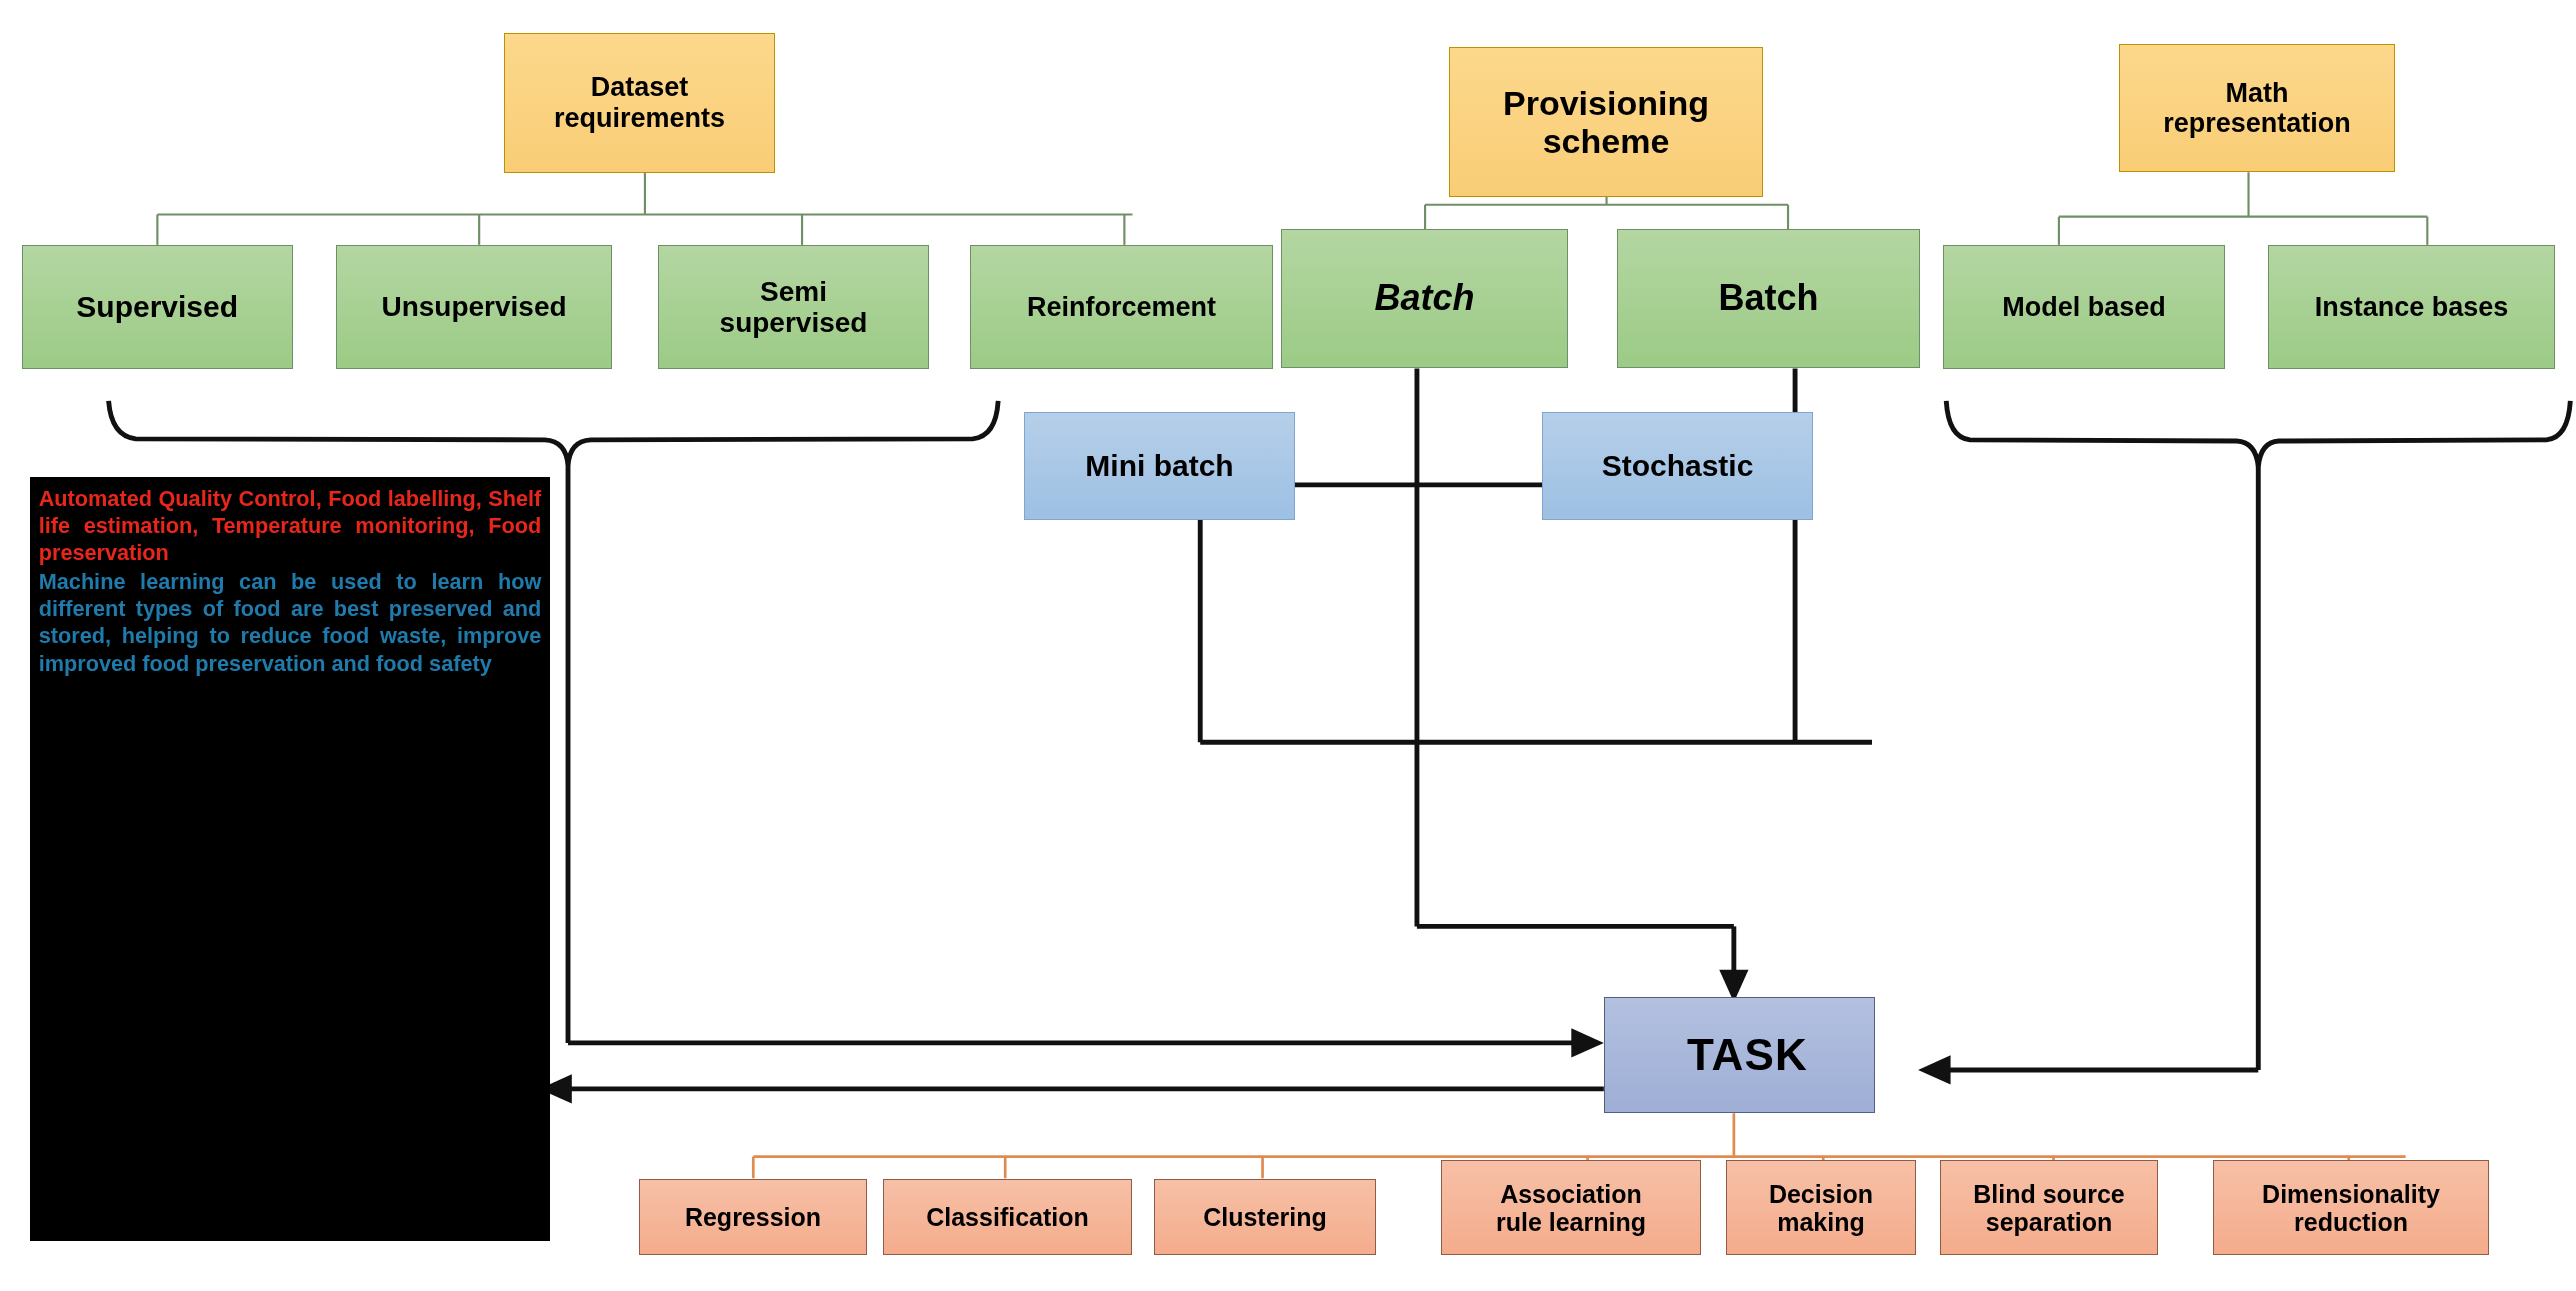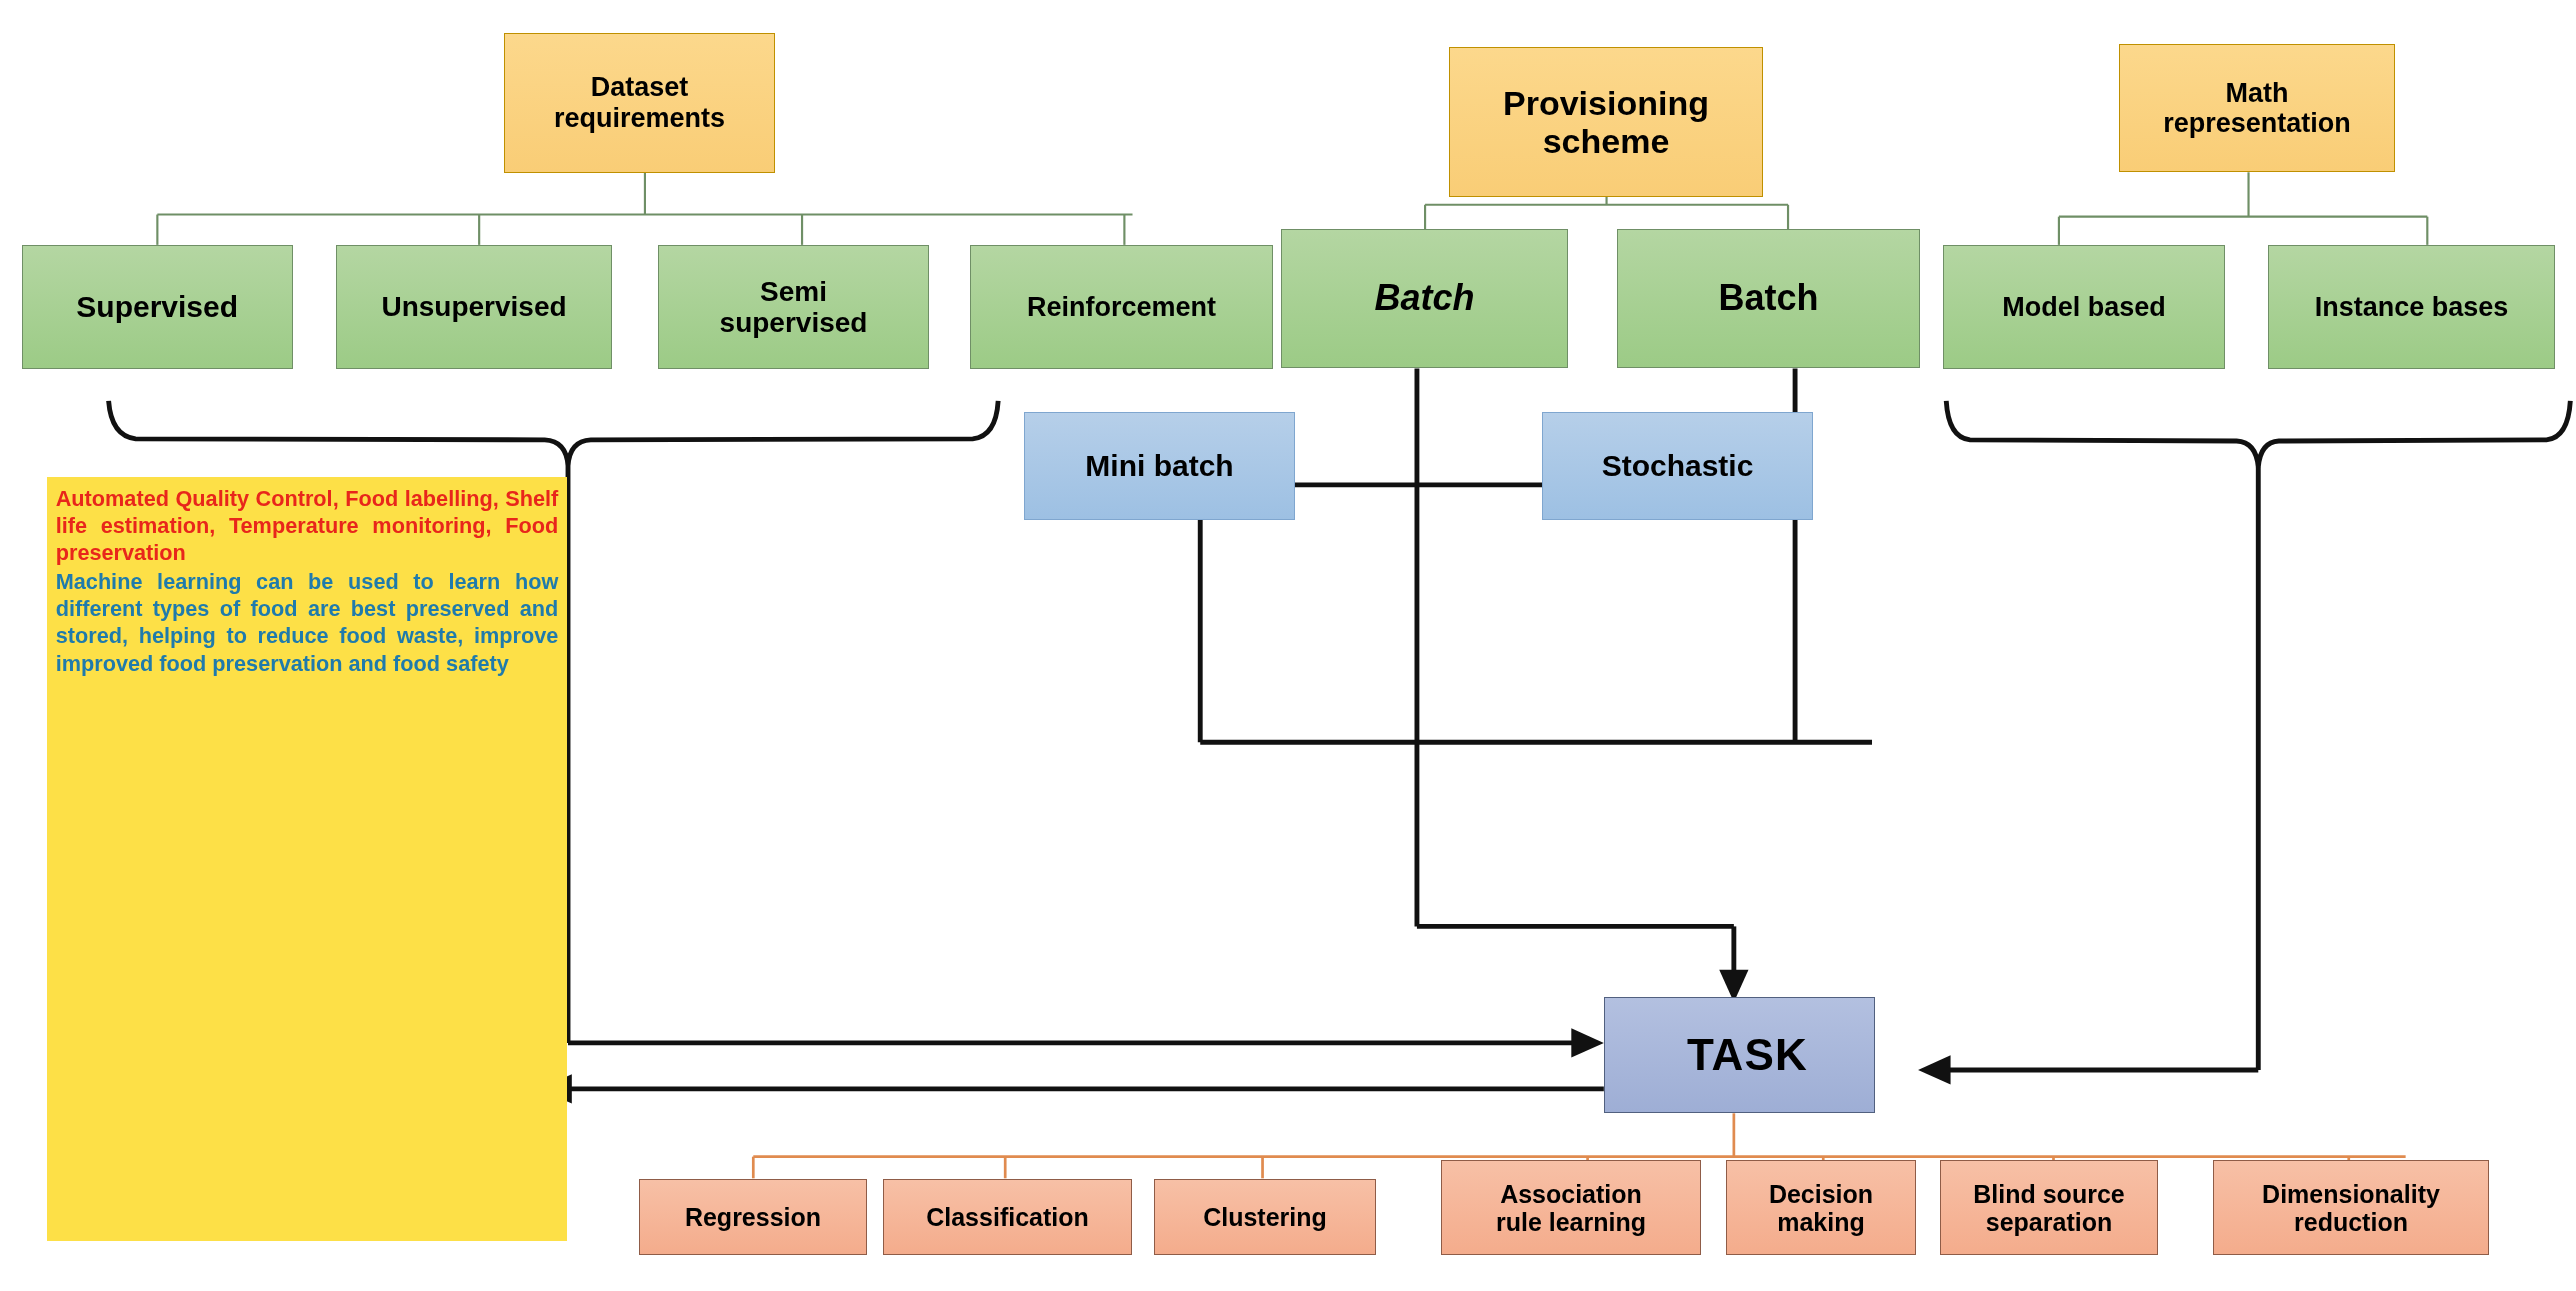--- a/index.html
+++ b/index.html
@@ -15,22 +15,22 @@
             border:1.1px solid #bf9000;}
   .n-green {background:linear-gradient(180deg,#b4d6a2 0%,#9ccb86 100%);
             border:1.1px solid #6f8f66;}
   .n-blue  {background:linear-gradient(180deg,#b6cfe9 0%,#9dc0e3 100%);
             border:0.5px solid #7fa6cf;}
   .n-task  {background:linear-gradient(180deg,#b3c0e0 0%,#9eaed5 100%);
             border:1.1px solid #51607f;}
   .n-orange{background:linear-gradient(180deg,#f7c0a6 0%,#f4ac8c 100%);
             border:1.1px solid #8f5c47;}
 
-  .note{position:absolute;box-sizing:border-box;background:#fde047;
-        padding:7.6px 8.7px 5.4px 8.7px;margin-left:17px;}
+  .note{position:absolute;box-sizing:border-box;background:#000000;
+        padding:7.6px 8.7px 5.4px 8.7px;}
   .note p{margin:0 0 1.1px 0;font-weight:bold;text-align:justify;
           text-align-last:justify;font-size:21.7px;line-height:1.26;}
   .note p.red{color:#e8261b;}
   .note p.blue{color:#1f7bac;}
   .note p:last-child{text-align-last:left;}
 </style>
 </head>
 <body>
 
 <div id="stage">

